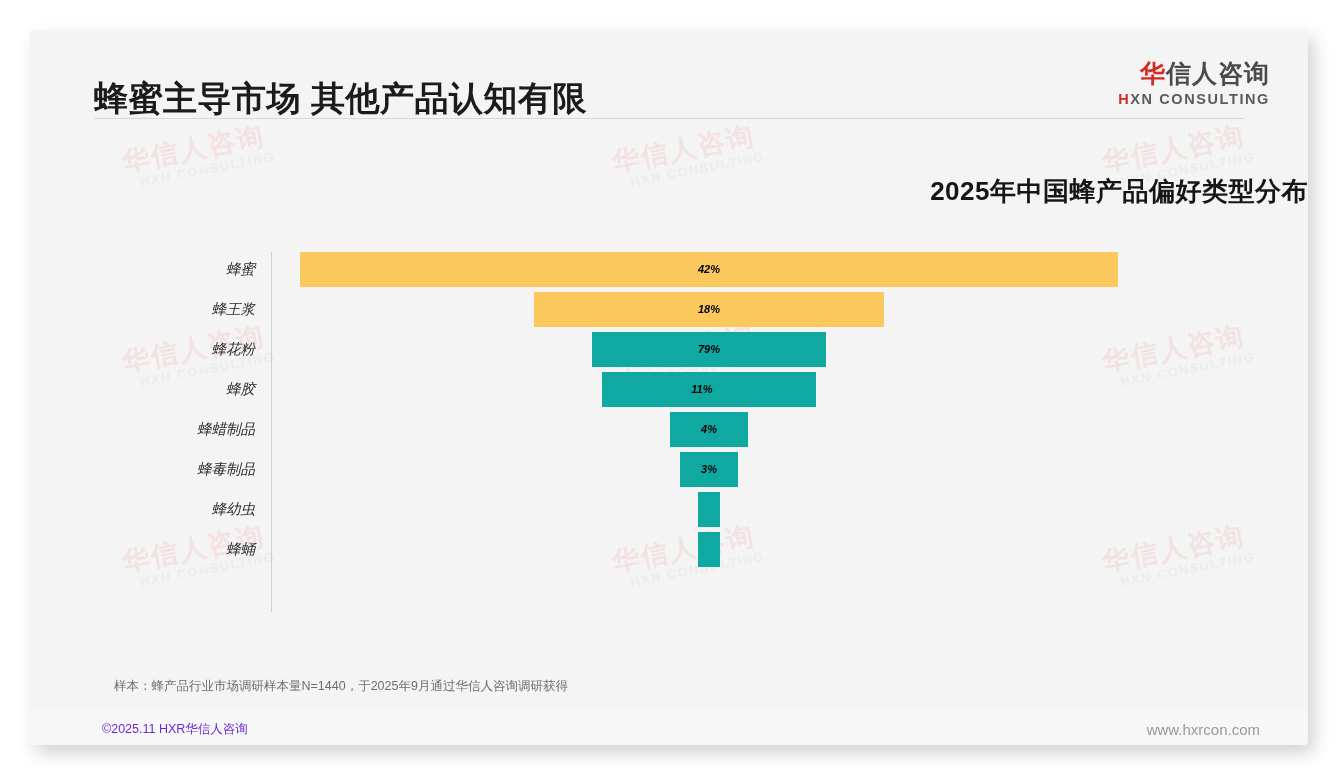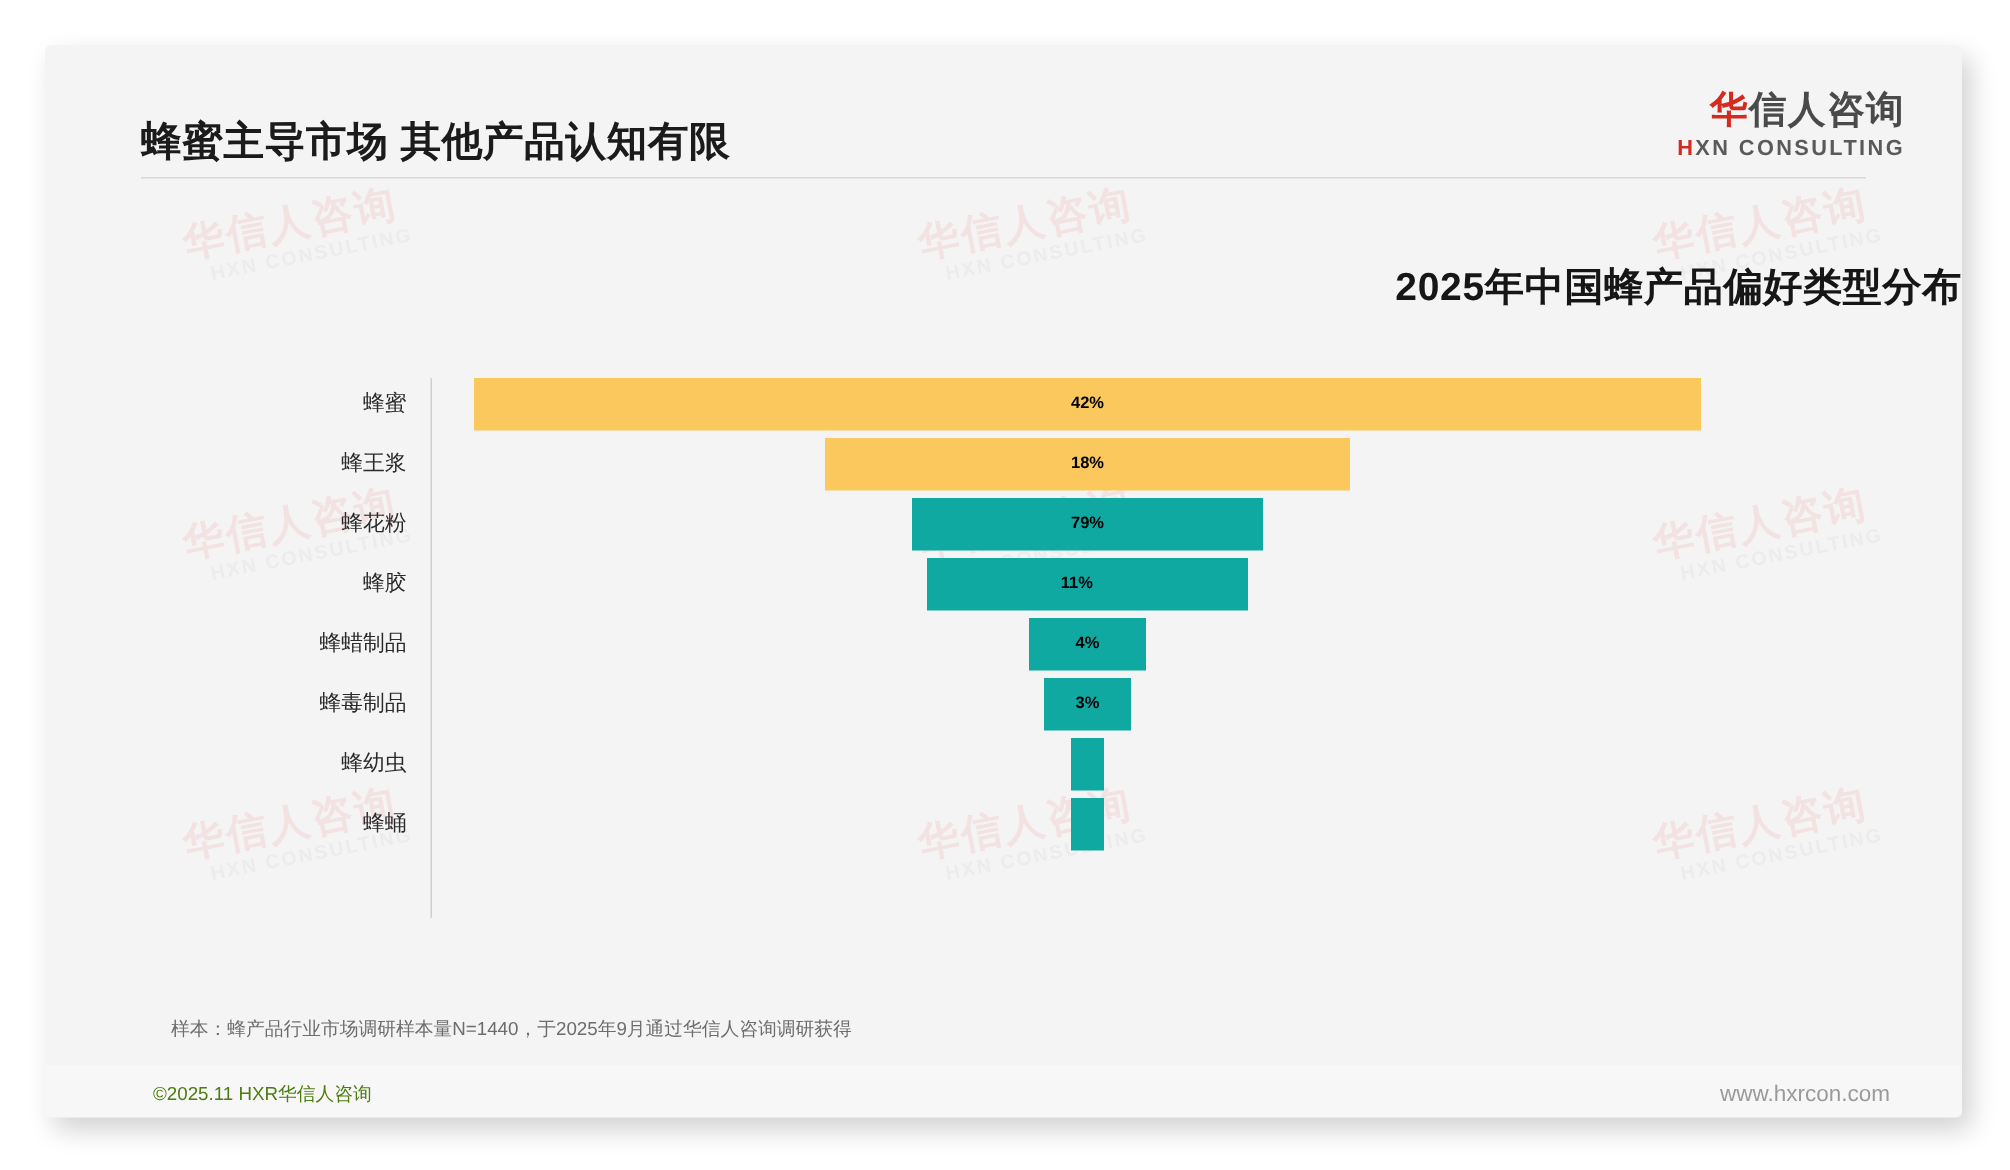--- a/index.html
+++ b/index.html
@@ -63,21 +63,21 @@
     position: absolute;
     left: 0; top: 0;
     width: 100%;
     height: 92px;
     z-index: 3;
   }
   #slide-title {
     position: absolute;
     left: 64px;
     top: 46px;
-    font-size: 27px;
+    font-size: 34px;
     font-weight: 700;
     color: #1b1b1b;
     letter-spacing: 0.5px;
     white-space: nowrap;
   }
   #header-divider {
     position: absolute;
     left: 64px;
     top: 88px;
     width: 1150px;
@@ -129,24 +129,25 @@
     width: 1278px;
     text-align: right;
     font-size: 26px;
     font-weight: 700;
     color: #161616;
     letter-spacing: 0.5px;
   }
 
   #plot {
     position: absolute;
-    left: 16px;
+    left: 0;
     top: 130px;
     width: 1278px;
     height: 370px;
+    font-style: italic;
   }
   #axis-line {
     position: absolute;
     left: 241px;
     top: 0px;
     width: 1px;
     height: 360px;
     background: #cfcfcf;
   }
   .bar-row {
@@ -206,21 +207,21 @@
     width: 100%;
     height: 35px;
     background: #f7f7f7;
     z-index: 3;
   }
   #copyright {
     position: absolute;
     left: 72px;
     top: 11px;
     font-size: 12.5px;
-    color: #4d7c0f;
+    color: #6d28d9;
     white-space: nowrap;
   }
   #site-url {
     position: absolute;
     right: 48px;
     top: 11px;
     font-size: 15px;
     color: #9a9a9a;
     white-space: nowrap;
   }

